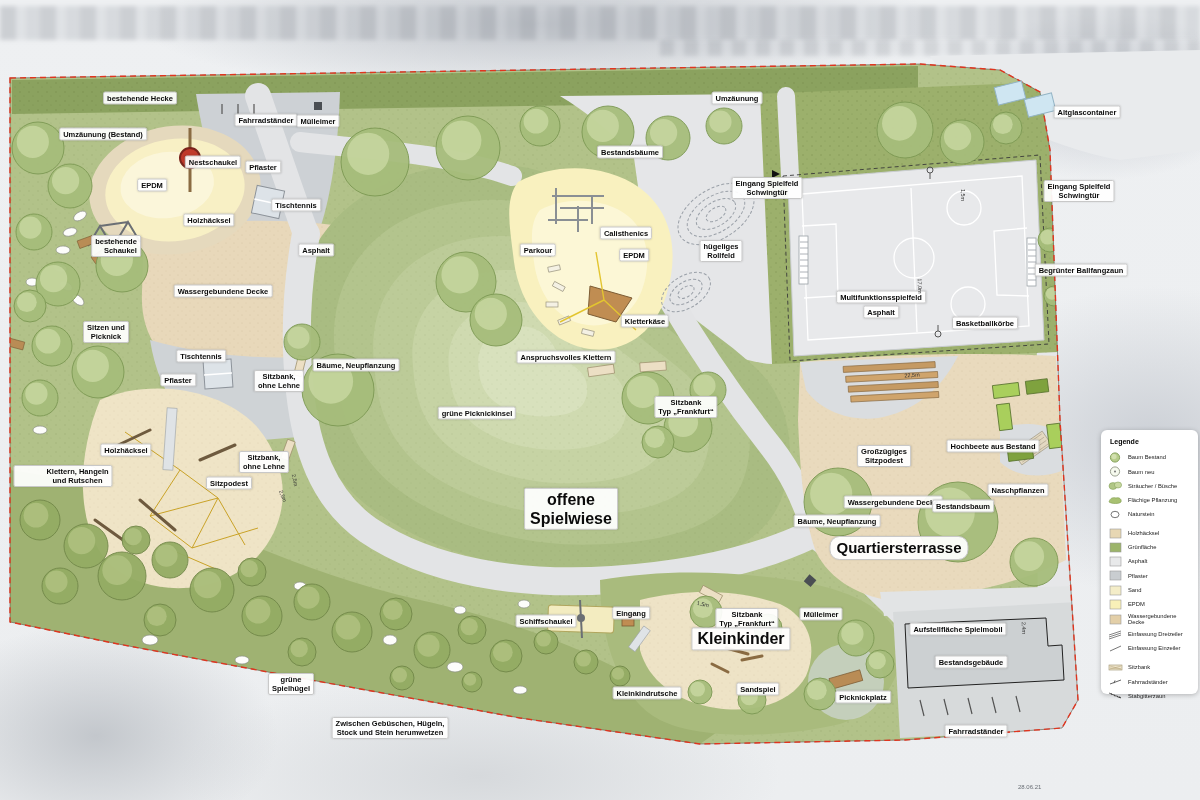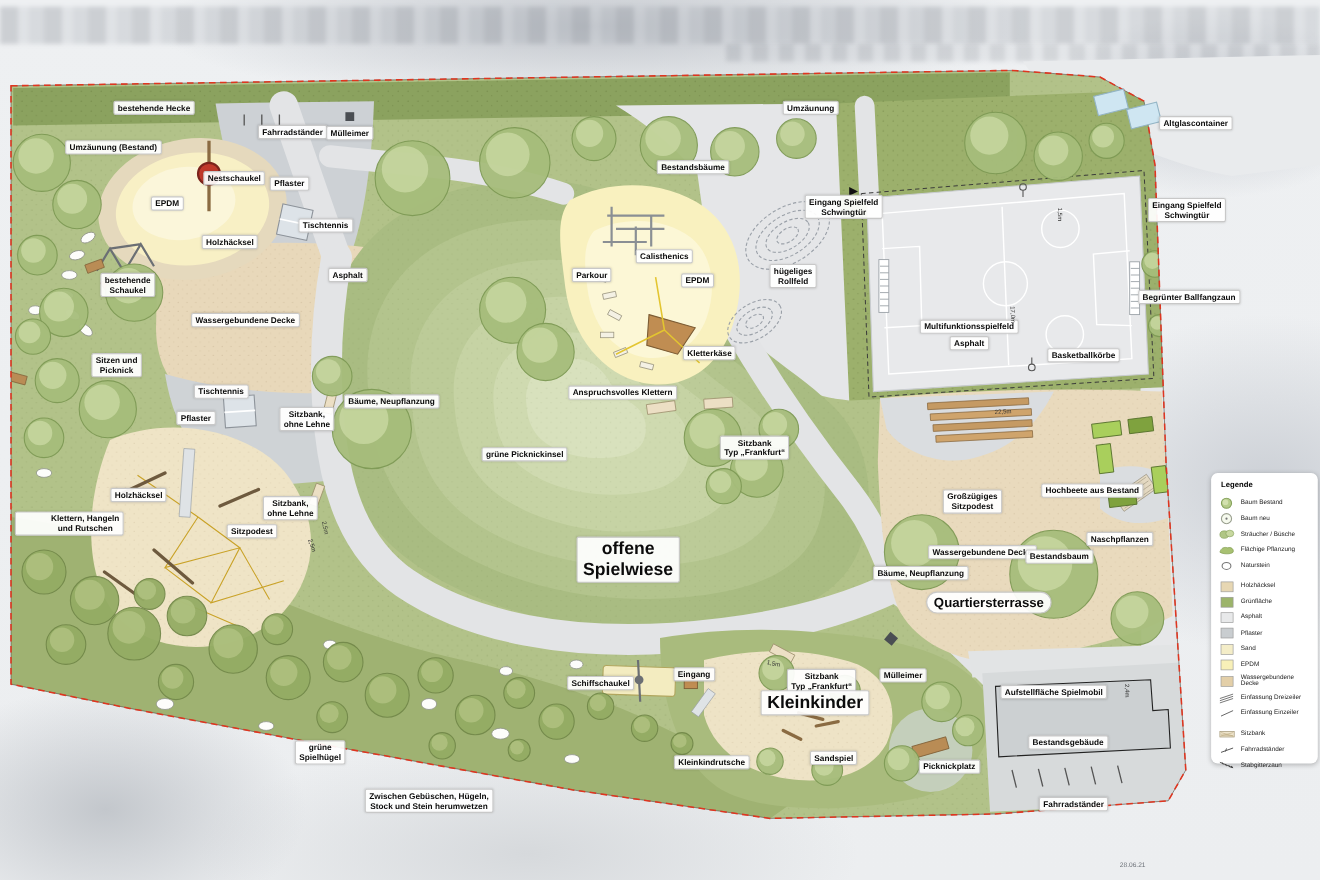--- a/index.html
+++ b/index.html
@@ -22,21 +22,21 @@
     background:repeating-linear-gradient(90deg,#8f949c 0 16px,#c6cad0 16px 26px,#aeb3ba 26px 40px);}
   #bg .cars2{position:absolute;left:55%;top:40px;width:45%;height:16px;opacity:.25;filter:blur(2px);
     background:repeating-linear-gradient(90deg,#868b93 0 14px,#c6cad0 14px 24px);}
   #scene{position:absolute;left:0;top:0;}
   #labels{position:absolute;inset:0;pointer-events:none;margin-top:28px;}
   .lbl{position:absolute;transform:translate(-50%,-50%);
     background:rgba(255,255,255,.93);border:.5px solid #c8c8c8;border-radius:2px;
     color:#0b0b0b;font-weight:bold;font-size:7.5px;line-height:1.2;padding:1px 3px;
     text-align:center;white-space:pre-line;box-shadow:0 0 2px rgba(0,0,0,.12);}
   .lbl.l{font-size:16px;padding:1px 5px;}
-  .lbl.xl{font-size:12px;padding:2px 6px;border-radius:10px;}
+  .lbl.xl{font-size:15px;padding:2px 6px;border-radius:10px;}
   .dim{position:absolute;transform:translate(-50%,-50%);color:#333;font-size:5.5px;
     background:transparent;border:none;font-weight:normal;}
   
   #legend{position:absolute;left:1101px;top:430px;width:97px;height:264px;
     background:#fff;border-radius:6px;box-shadow:0 1px 5px rgba(0,0,0,.25);
     padding:8px 7px;box-sizing:border-box;}
   #legend h3{margin:0 0 7px 2px;font-size:7px;}
   #legend ul{list-style:none;margin:0;padding:0;}
   #legend li{display:flex;align-items:center;gap:5px;margin-bottom:3.2px;}
   #legend li.gap{margin-top:8px;}
@@ -590,22 +590,22 @@
     <div class="lbl" style="left: 630px; top: 124px;">Bestandsbäume</div>
     <div class="lbl" style="left: 213px; top: 134px;">Nestschaukel</div>
     <div class="lbl" style="left: 263px; top: 139px;">Pflaster</div>
     <div class="lbl" style="left: 152px; top: 157px;">EPDM</div>
     <div class="lbl" style="left: 767px; top: 160px;">Eingang Spielfeld
 Schwingtür</div>
     <div class="lbl" style="left: 1079px; top: 163px;">Eingang Spielfeld
 Schwingtür</div>
     <div class="lbl" style="left: 296px; top: 177px;">Tischtennis</div>
     <div class="lbl" style="left: 209px; top: 192px;">Holzhäcksel</div>
-    <div class="lbl" style="left: 604px; top: 205px;">Calisthenics</div>
-    <div class="lbl" style="left: 116px; top: 231px;">bestehende
+    <div class="lbl" style="left: 626px; top: 205px;">Calisthenics</div>
+    <div class="lbl" style="left: 116px; top: 218px; text-align: right;">bestehende
 Schaukel</div>
     <div class="lbl" style="left: 316px; top: 222px;">Asphalt</div>
     <div class="lbl" style="left: 538px; top: 222px;">Parkour</div>
     <div class="lbl" style="left: 634px; top: 227px;">EPDM</div>
     <div class="lbl" style="left: 721px; top: 223px;">hügeliges
 Rollfeld</div>
     <div class="lbl" style="left: 1081px; top: 242px;">Begrünter Ballfangzaun</div>
     <div class="lbl" style="left: 223px; top: 263px;">Wassergebundene Decke</div>
     <div class="lbl" style="left: 881px; top: 269px;">Multifunktionsspielfeld</div>
     <div class="lbl" style="left: 881px; top: 284px;">Asphalt</div>
@@ -638,21 +638,21 @@
     <div class="lbl" style="left: 963px; top: 478px;">Bestandsbaum</div>
     <div class="lbl" style="left: 837px; top: 493px;">Bäume, Neupflanzung</div>
     <div class="lbl xl" style="left: 899px; top: 520px;">Quartiersterrasse</div>
     <div class="lbl" style="left: 631px; top: 585px;">Eingang</div>
     <div class="lbl" style="left: 546px; top: 593px;">Schiffschaukel</div>
     <div class="lbl" style="left: 747px; top: 591px;">Sitzbank
 Typ „Frankfurt“</div>
     <div class="lbl" style="left: 821px; top: 586px;">Mülleimer</div>
     <div class="lbl" style="left: 958px; top: 601px;">Aufstellfläche Spielmobil</div>
     <div class="lbl l" style="left: 741px; top: 611px;">Kleinkinder</div>
-    <div class="lbl" style="left: 971px; top: 647px;">Bestandsgebäude</div>
+    <div class="lbl" style="left: 971px; top: 634px;">Bestandsgebäude</div>
     <div class="lbl" style="left: 291px; top: 656px;">grüne
 Spielhügel</div>
     <div class="lbl" style="left: 647px; top: 665px;">Kleinkindrutsche</div>
     <div class="lbl" style="left: 758px; top: 661px; text-align: right;">Sandspiel</div>
     <div class="lbl" style="left: 863px; top: 669px;">Picknickplatz</div>
     <div class="lbl" style="left: 390px; top: 700px;">Zwischen Gebüschen, Hügeln,
 Stock und Stein herumwetzen</div>
     <div class="lbl" style="left: 976px; top: 703px;">Fahrradständer</div>
     <div class="dim" style="left: 295px; top: 452px; transform: translate(-50%, -50%) rotate(78deg);">2,5m</div>
     <div class="dim" style="left: 283px; top: 468px; transform: translate(-50%, -50%) rotate(70deg);">2,5m</div>

